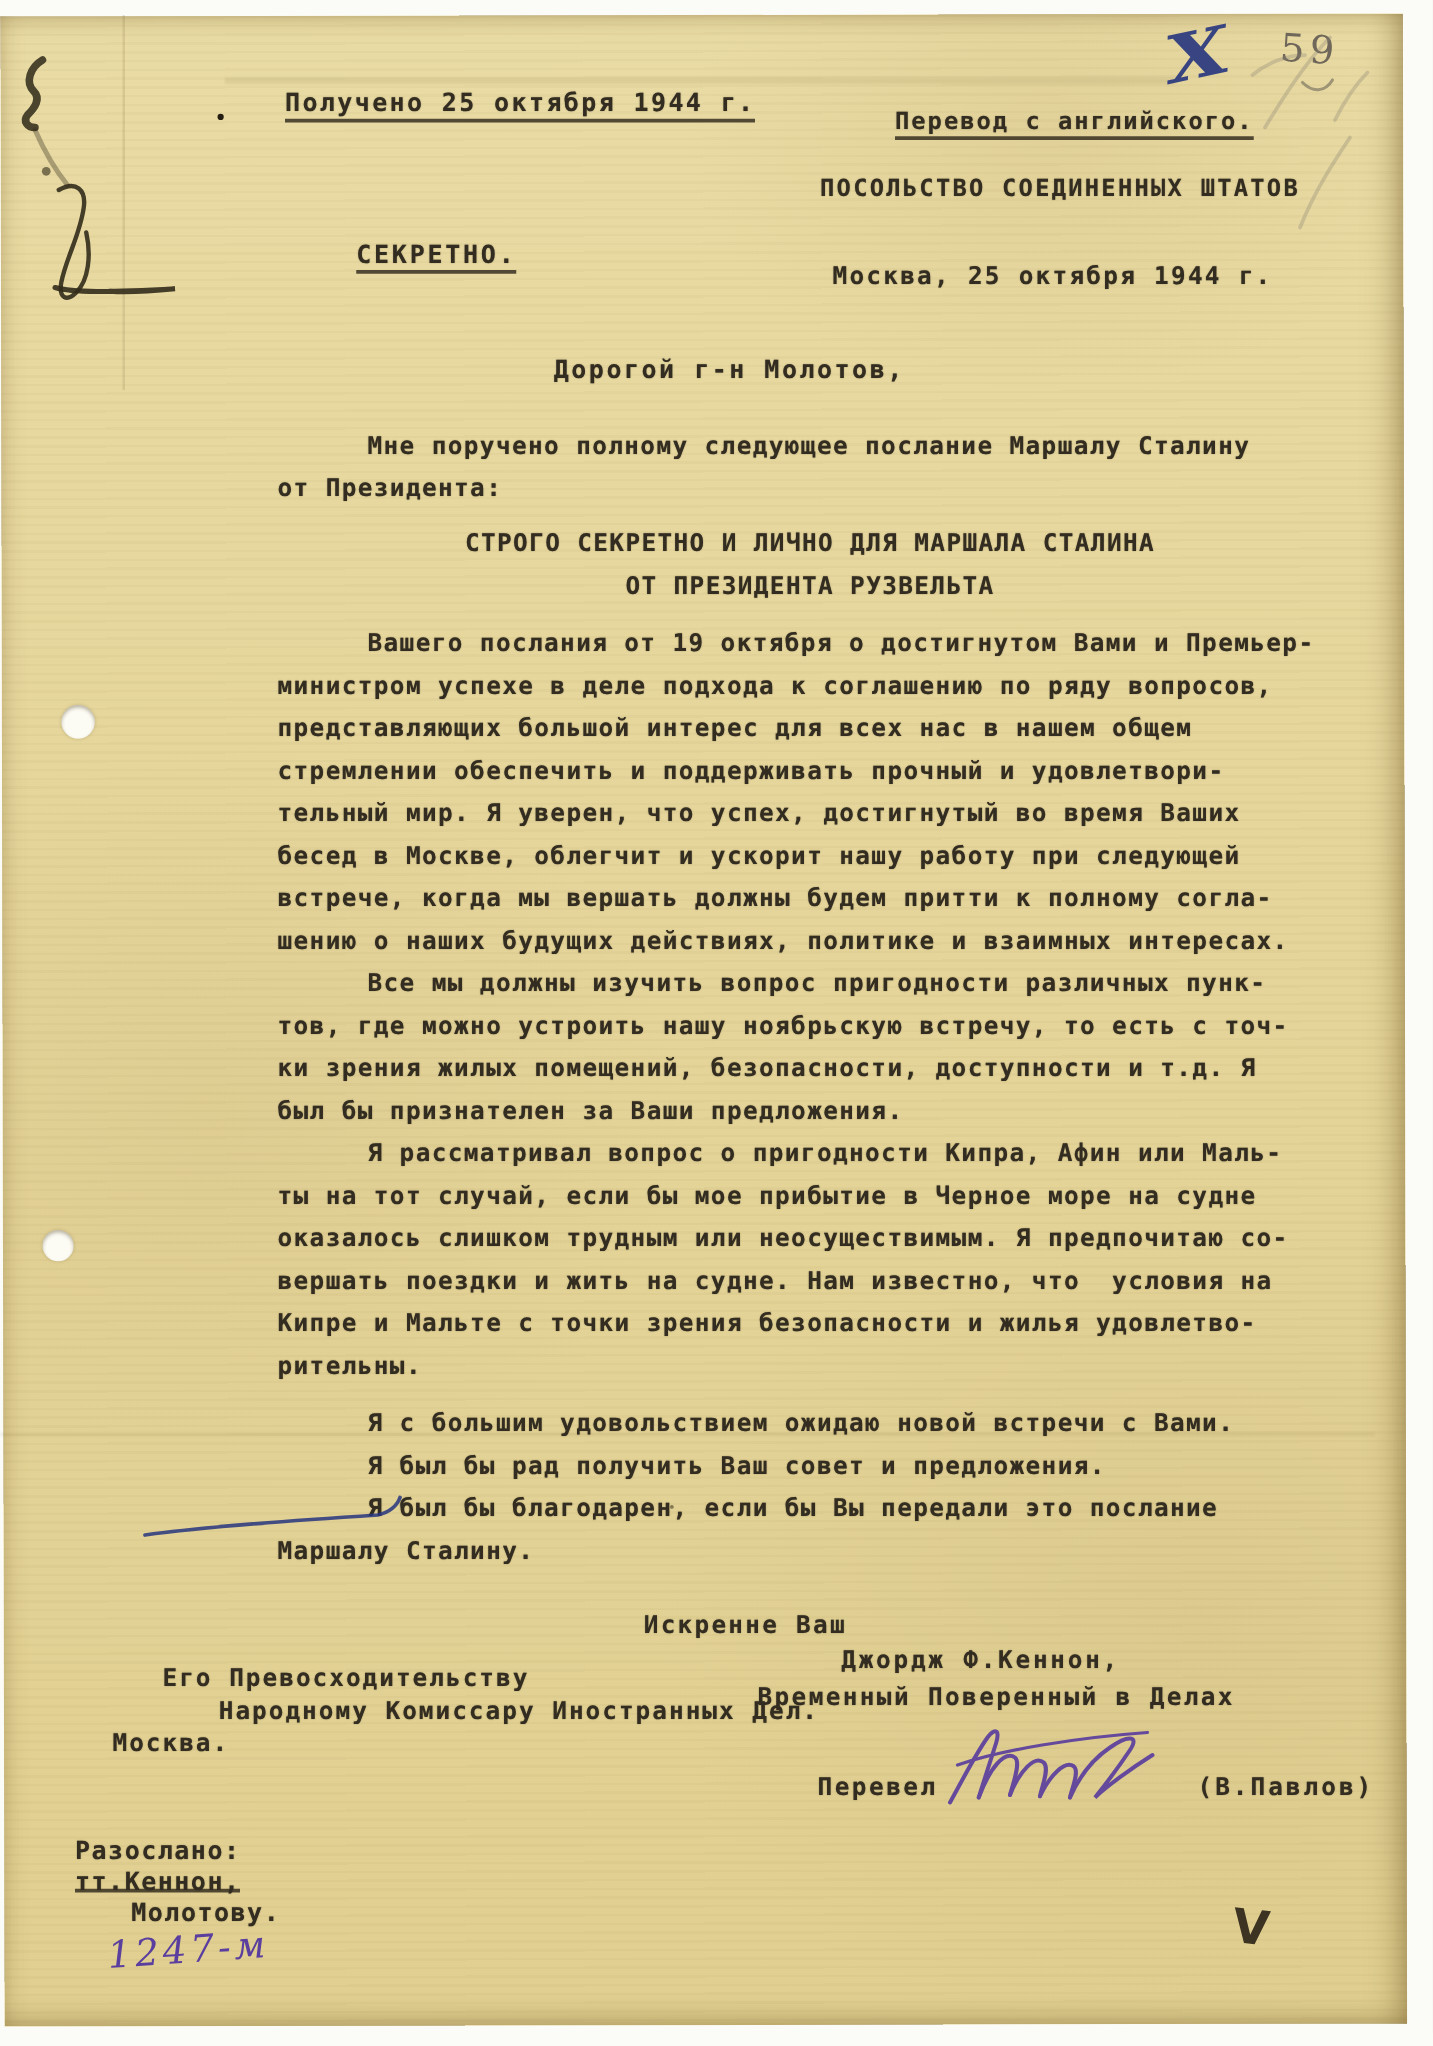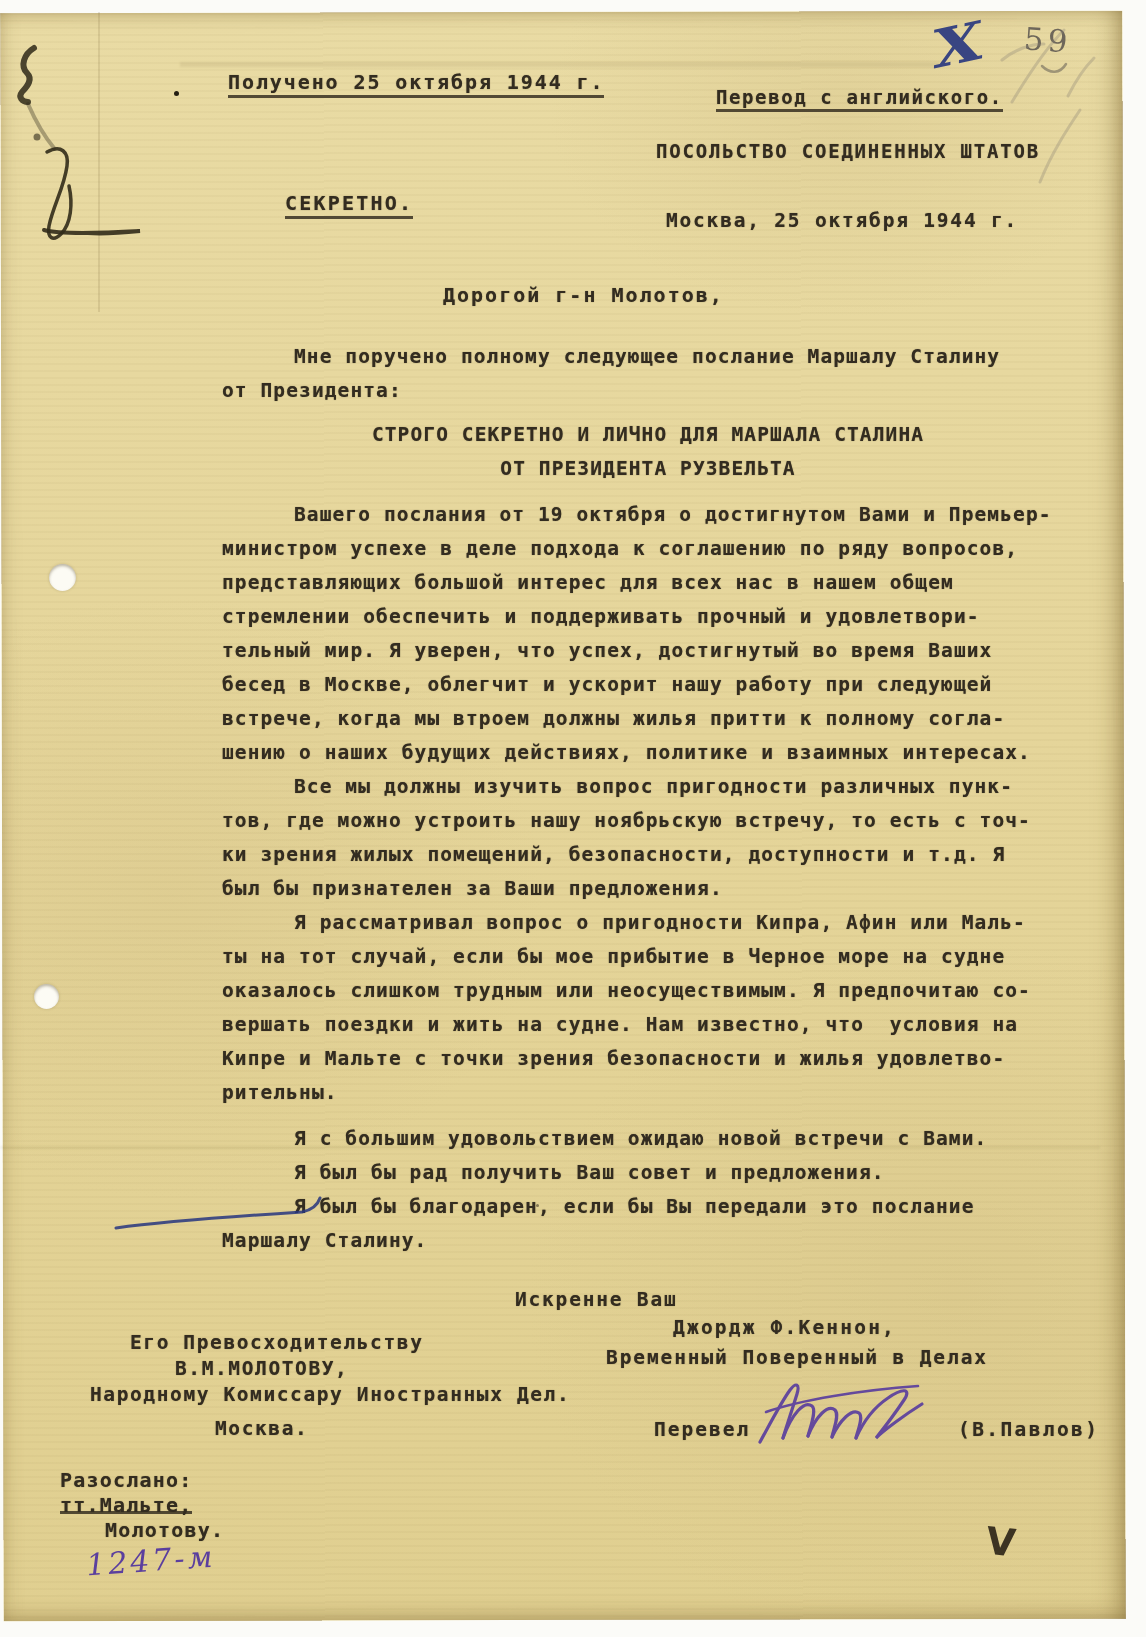--- a/index.html
+++ b/index.html
@@ -107,21 +107,21 @@
         <div class="line">СТРОГО СЕКРЕТНО И ЛИЧНО ДЛЯ МАРШАЛА СТАЛИНА</div>
         <div class="line">ОТ ПРЕЗИДЕНТА РУЗВЕЛЬТА</div>
       </div>
     <div class="para">
         <div class="line">Вашего послания от 19 октября о достигнутом Вами и Премьер-</div>
         <div class="line">министром успехе в деле подхода к соглашению по ряду вопросов,</div>
         <div class="line">представляющих большой интерес для всех нас в нашем общем</div>
         <div class="line">стремлении обеспечить и поддерживать прочный и удовлетвори-</div>
         <div class="line">тельный мир. Я уверен, что успех, достигнутый во время Ваших</div>
         <div class="line">бесед в Москве, облегчит и ускорит нашу работу при следующей</div>
-        <div class="line">встрече, когда мы втроем должны жилья притти к полному согла-</div>
+        <div class="line">встрече, когда мы вершать должны будем притти к полному согла-</div>
         <div class="line">шению о наших будущих действиях, политике и взаимных интересах.</div>
       </div>
     <div class="para">
         <div class="line">Все мы должны изучить вопрос пригодности различных пунк-</div>
         <div class="line">тов, где можно устроить нашу ноябрьскую встречу, то есть с точ-</div>
         <div class="line">ки зрения жилых помещений, безопасности, доступности и т.д. Я</div>
         <div class="line">был бы признателен за Ваши предложения.</div>
       </div>
     <div class="para">
         <div class="line">Я рассматривал вопрос о пригодности Кипра, Афин или Маль-</div>
@@ -142,31 +142,30 @@
         <div class="line">Маршалу Сталину.</div>
       </div>
   </div>
 
   <div class="t closing-val">Искренне Ваш</div>
   <div class="t closing-name">Джордж Ф.Кеннон,</div>
   <div class="t closing-title">Временный Поверенный в Делах</div>
 
   <div class="address">
       <div class="line">Его Превосходительству</div>
-      <div class="line">В.М.МОЛОТОВУ,</div>
       <div class="line">Народному Комиссару Иностранных Дел.</div>
       <div class="line">Москва.</div>
     </div>
 
   <div class="t transl-label">Перевел</div>
   <div class="t transl-name">(В.Павлов)</div>
 
   <div class="distribution">
     <div class="line"><span class="dlabel">Разослано:</span></div>
-    <div class="line">тт.Мальте,</div>
+    <div class="line">тт.Кеннон,</div>
     <div class="line">Молотову.</div>
   </div>
 
   <div class="hand blue-x">X</div>
   <div class="hand pencil-59">59</div>
   <div class="hand file-number">1247-м</div>
   <div class="hand checkmark">V</div>
 
   <svg class="overlay" width="1146" height="1637" viewBox="0 0 1146 1637">
 

